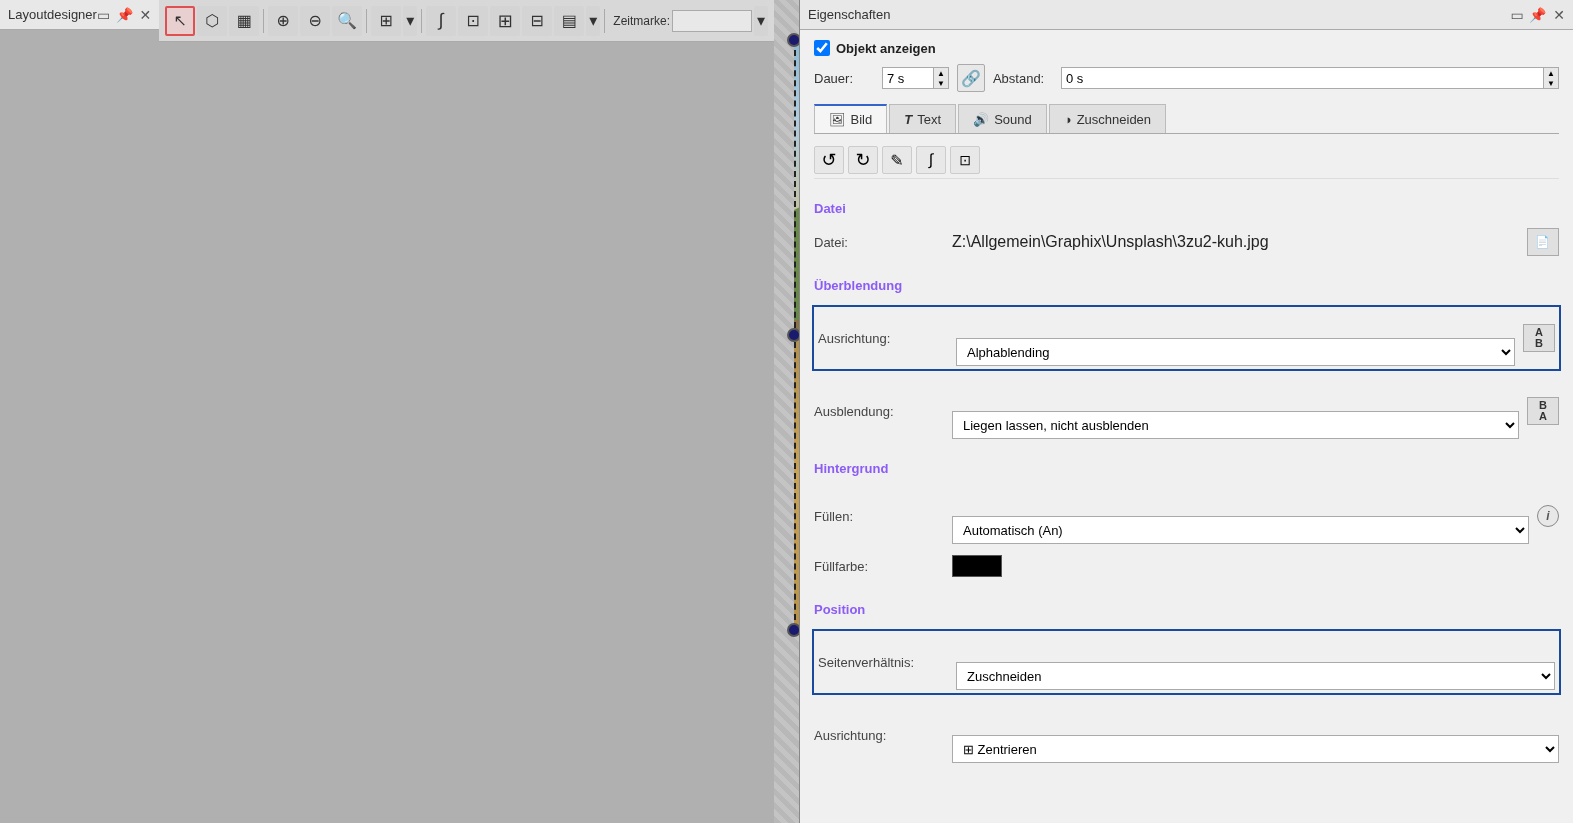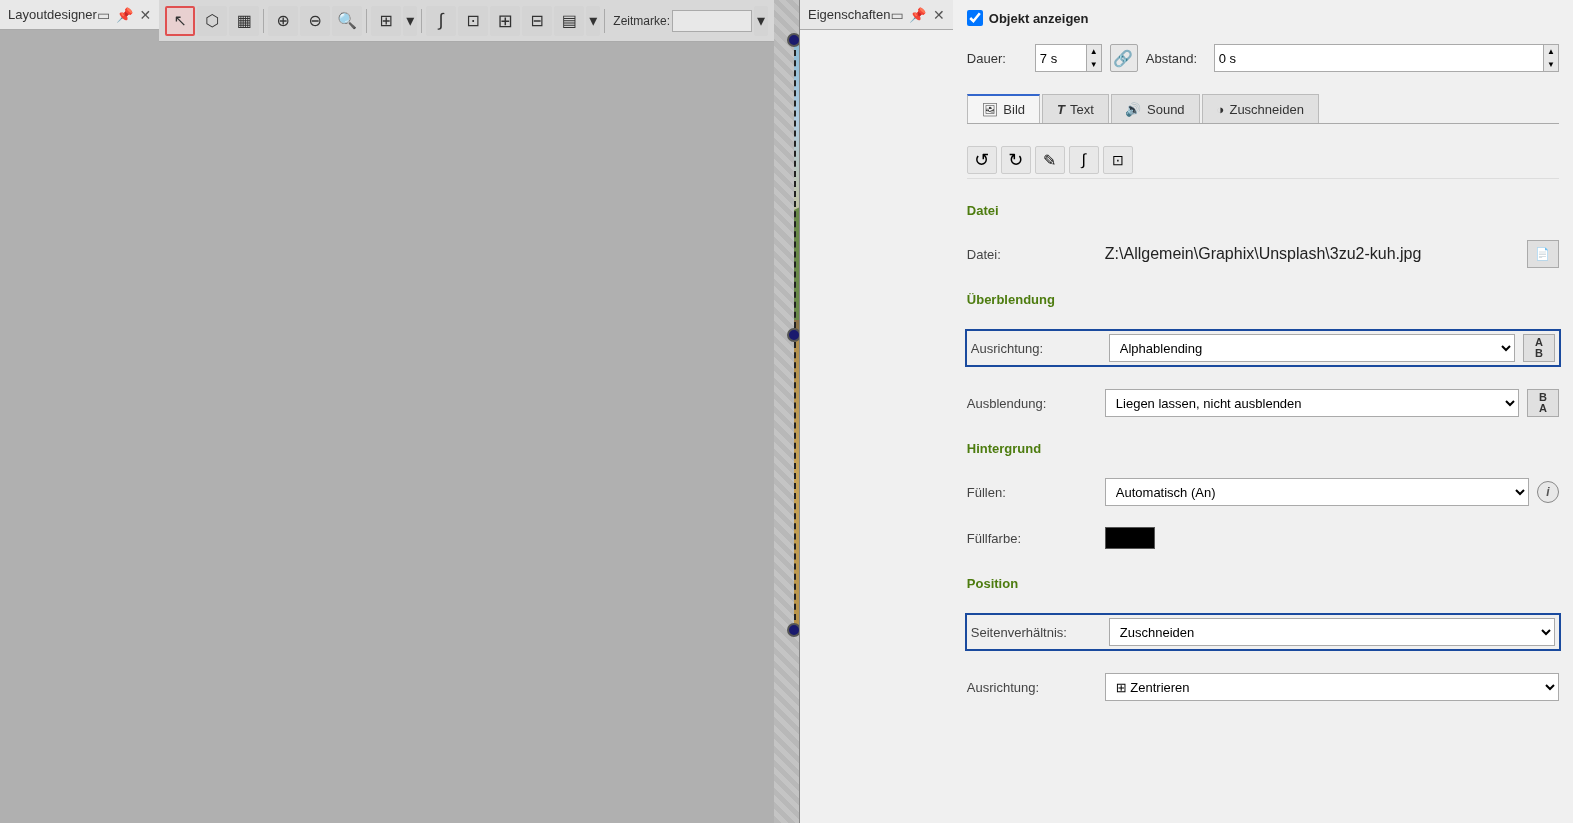--- a/index.html
+++ b/index.html
@@ -193,38 +193,38 @@
       top: 0px;
       left: 50%;
     }
 
     
     .right-panel {
       width: 773px;
       height: 823px;
       background: #f0f0f0;
       display: flex;
-      flex-direction: row;
+      flex-direction: column;
     }
 
     .right-titlebar {
       background: #e8e8e8;
       padding: 5px 8px;
       display: flex;
       align-items: center;
       justify-content: space-between;
       border-bottom: 1px solid #aaa;
       height: 30px;
     }
 
     .properties-content {
       padding: 10px 14px;
       display: flex;
       flex-direction: column;
-      gap: 18px;
+      gap: 8px;
       flex: 1;
       overflow-y: auto;
     }
 
     .checkbox-row {
       display: flex;
       align-items: center;
       gap: 6px;
     }
     .checkbox-row input[type=checkbox] {
@@ -245,21 +245,21 @@
     .prop-label {
       font-size: 13px;
       color: #333;
       min-width: 60px;
     }
     .spinner-input {
       display: flex;
       align-items: center;
       border: 1px solid #aaa;
       background: white;
-      height: 28px;
+      height: 22px;
     }
     .spinner-input input {
       width: 50px;
       border: none;
       outline: none;
       font-size: 13px;
       padding: 0 4px;
       height: 100%;
     }
     .spinner-arrows {
@@ -336,22 +336,22 @@
       justify-content: center;
       cursor: pointer;
       font-size: 14px;
       border-radius: 2px;
     }
 
     
     .section-header {
       font-size: 13px;
       font-weight: 700;
-      color: #4d7c0f;
-      margin-top: 6px;
+      color: #8b5cf6;
+      margin-top: 14px;
       margin-bottom: 4px;
     }
 
     
     .prop-row {
       display: flex;
       align-items: center;
       gap: 8px;
       min-height: 28px;
     }
@@ -407,20 +407,21 @@
       cursor: pointer;
       display: inline-block;
     }
 
     
     .dropdown-wrapper {
       display: flex;
       align-items: center;
       gap: 4px;
       flex: 1;
+      margin-top: 28px;
     }
 
     .info-btn {
       width: 22px;
       height: 22px;
       border-radius: 50%;
       border: 1px solid #888;
       background: #e8e8e8;
       display: flex;
       align-items: center;

